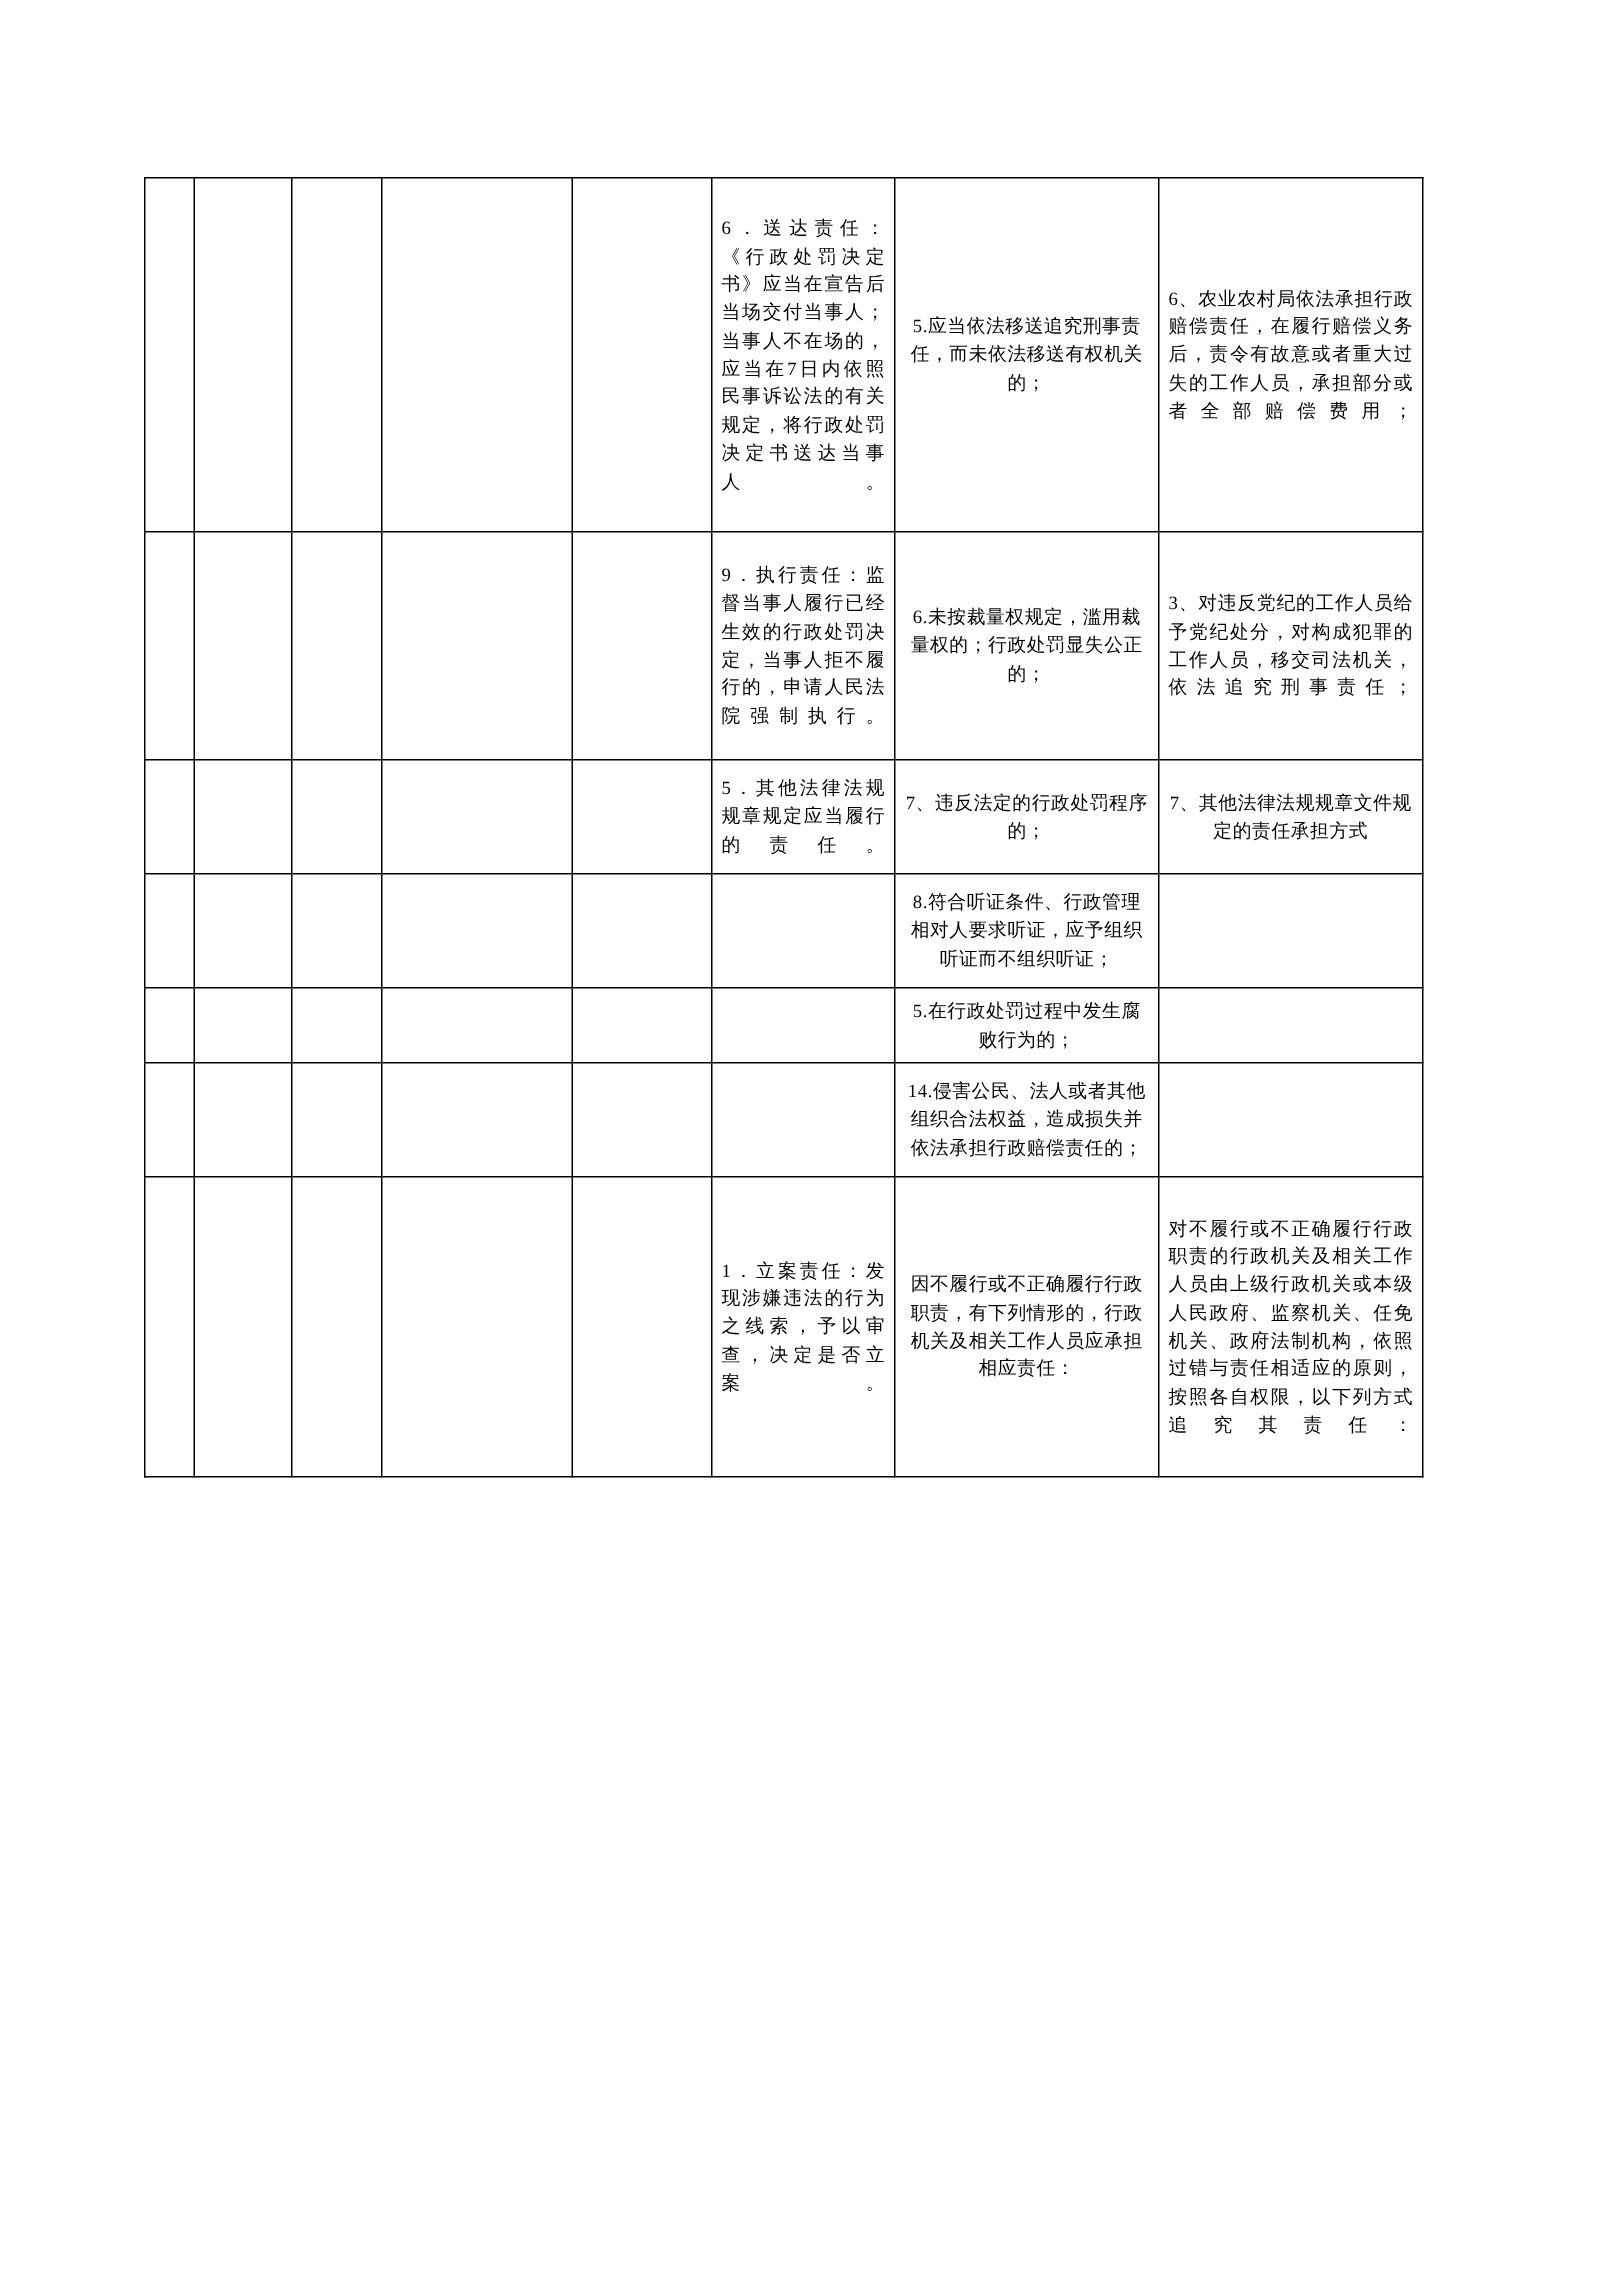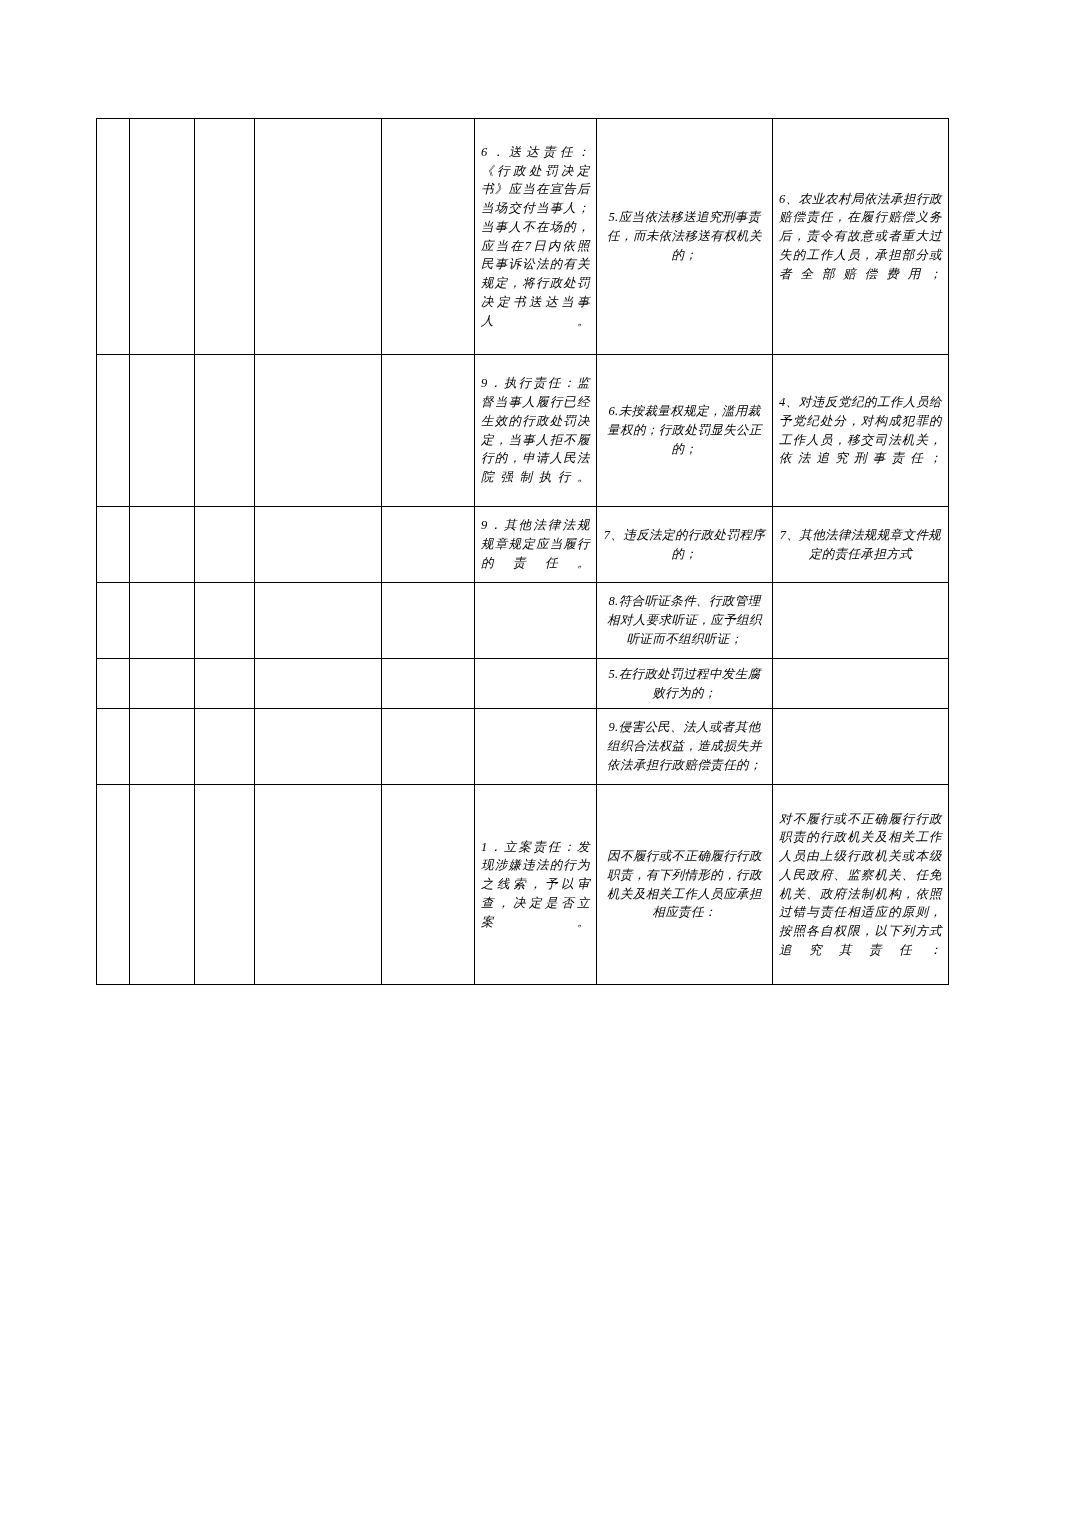--- a/index.html
+++ b/index.html
@@ -12,21 +12,20 @@
     height: 1520px;
     font-family: "Liberation Serif", "DejaVu Serif", serif;
     color: #000000;
     position: relative;
   }
   .page {
     position: relative;
     width: 1074px;
     height: 1520px;
     box-sizing: border-box;
-    font-style: italic;
   }
   table.doc-table {
     position: absolute;
     top: 118px;
     left: 96px;
     width: 852px;
     border-collapse: collapse;
     table-layout: fixed;
   }
   table.doc-table td {
@@ -80,29 +79,29 @@
         <td class="just">6、农业农村局依法承担行政赔偿责任，在履行赔偿义务后，责令有故意或者重大过失的工作人员，承担部分或者全部赔偿费用；</td>
       </tr>
       <tr style="height:152px">
         <td class="blank"></td>
         <td class="blank"></td>
         <td class="blank"></td>
         <td class="blank"></td>
         <td class="blank"></td>
         <td class="just">9．执行责任：监督当事人履行已经生效的行政处罚决定，当事人拒不履行的，申请人民法院强制执行。</td>
         <td class="left">6.未按裁量权规定，滥用裁量权的；行政处罚显失公正的；</td>
-        <td class="just">4、对违反党纪的工作人员给予党纪处分，对构成犯罪的工作人员，移交司法机关，依法追究刑事责任；</td>
+        <td class="just">3、对违反党纪的工作人员给予党纪处分，对构成犯罪的工作人员，移交司法机关，依法追究刑事责任；</td>
       </tr>
       <tr style="height:76px">
         <td class="blank"></td>
         <td class="blank"></td>
         <td class="blank"></td>
         <td class="blank"></td>
         <td class="blank"></td>
-        <td class="just">9．其他法律法规规章规定应当履行的责任。</td>
+        <td class="just">5．其他法律法规规章规定应当履行的责任。</td>
         <td class="left">7、违反法定的行政处罚程序的；</td>
         <td class="left">7、其他法律法规规章文件规定的责任承担方式</td>
       </tr>
       <tr style="height:76px">
         <td class="blank"></td>
         <td class="blank"></td>
         <td class="blank"></td>
         <td class="blank"></td>
         <td class="blank"></td>
         <td class="blank"></td>
@@ -119,21 +118,21 @@
         <td class="left">5.在行政处罚过程中发生腐败行为的；</td>
         <td class="blank"></td>
       </tr>
       <tr style="height:76px">
         <td class="blank"></td>
         <td class="blank"></td>
         <td class="blank"></td>
         <td class="blank"></td>
         <td class="blank"></td>
         <td class="blank"></td>
-        <td class="left">9.侵害公民、法人或者其他组织合法权益，造成损失并依法承担行政赔偿责任的；</td>
+        <td class="left">14.侵害公民、法人或者其他组织合法权益，造成损失并依法承担行政赔偿责任的；</td>
         <td class="blank"></td>
       </tr>
       <tr style="height:200px">
         <td class="blank"></td>
         <td class="blank"></td>
         <td class="blank"></td>
         <td class="blank"></td>
         <td class="blank"></td>
         <td class="just">1．立案责任：发现涉嫌违法的行为之线索，予以审查，决定是否立案。</td>
         <td class="left">因不履行或不正确履行行政职责，有下列情形的，行政机关及相关工作人员应承担相应责任：</td>

